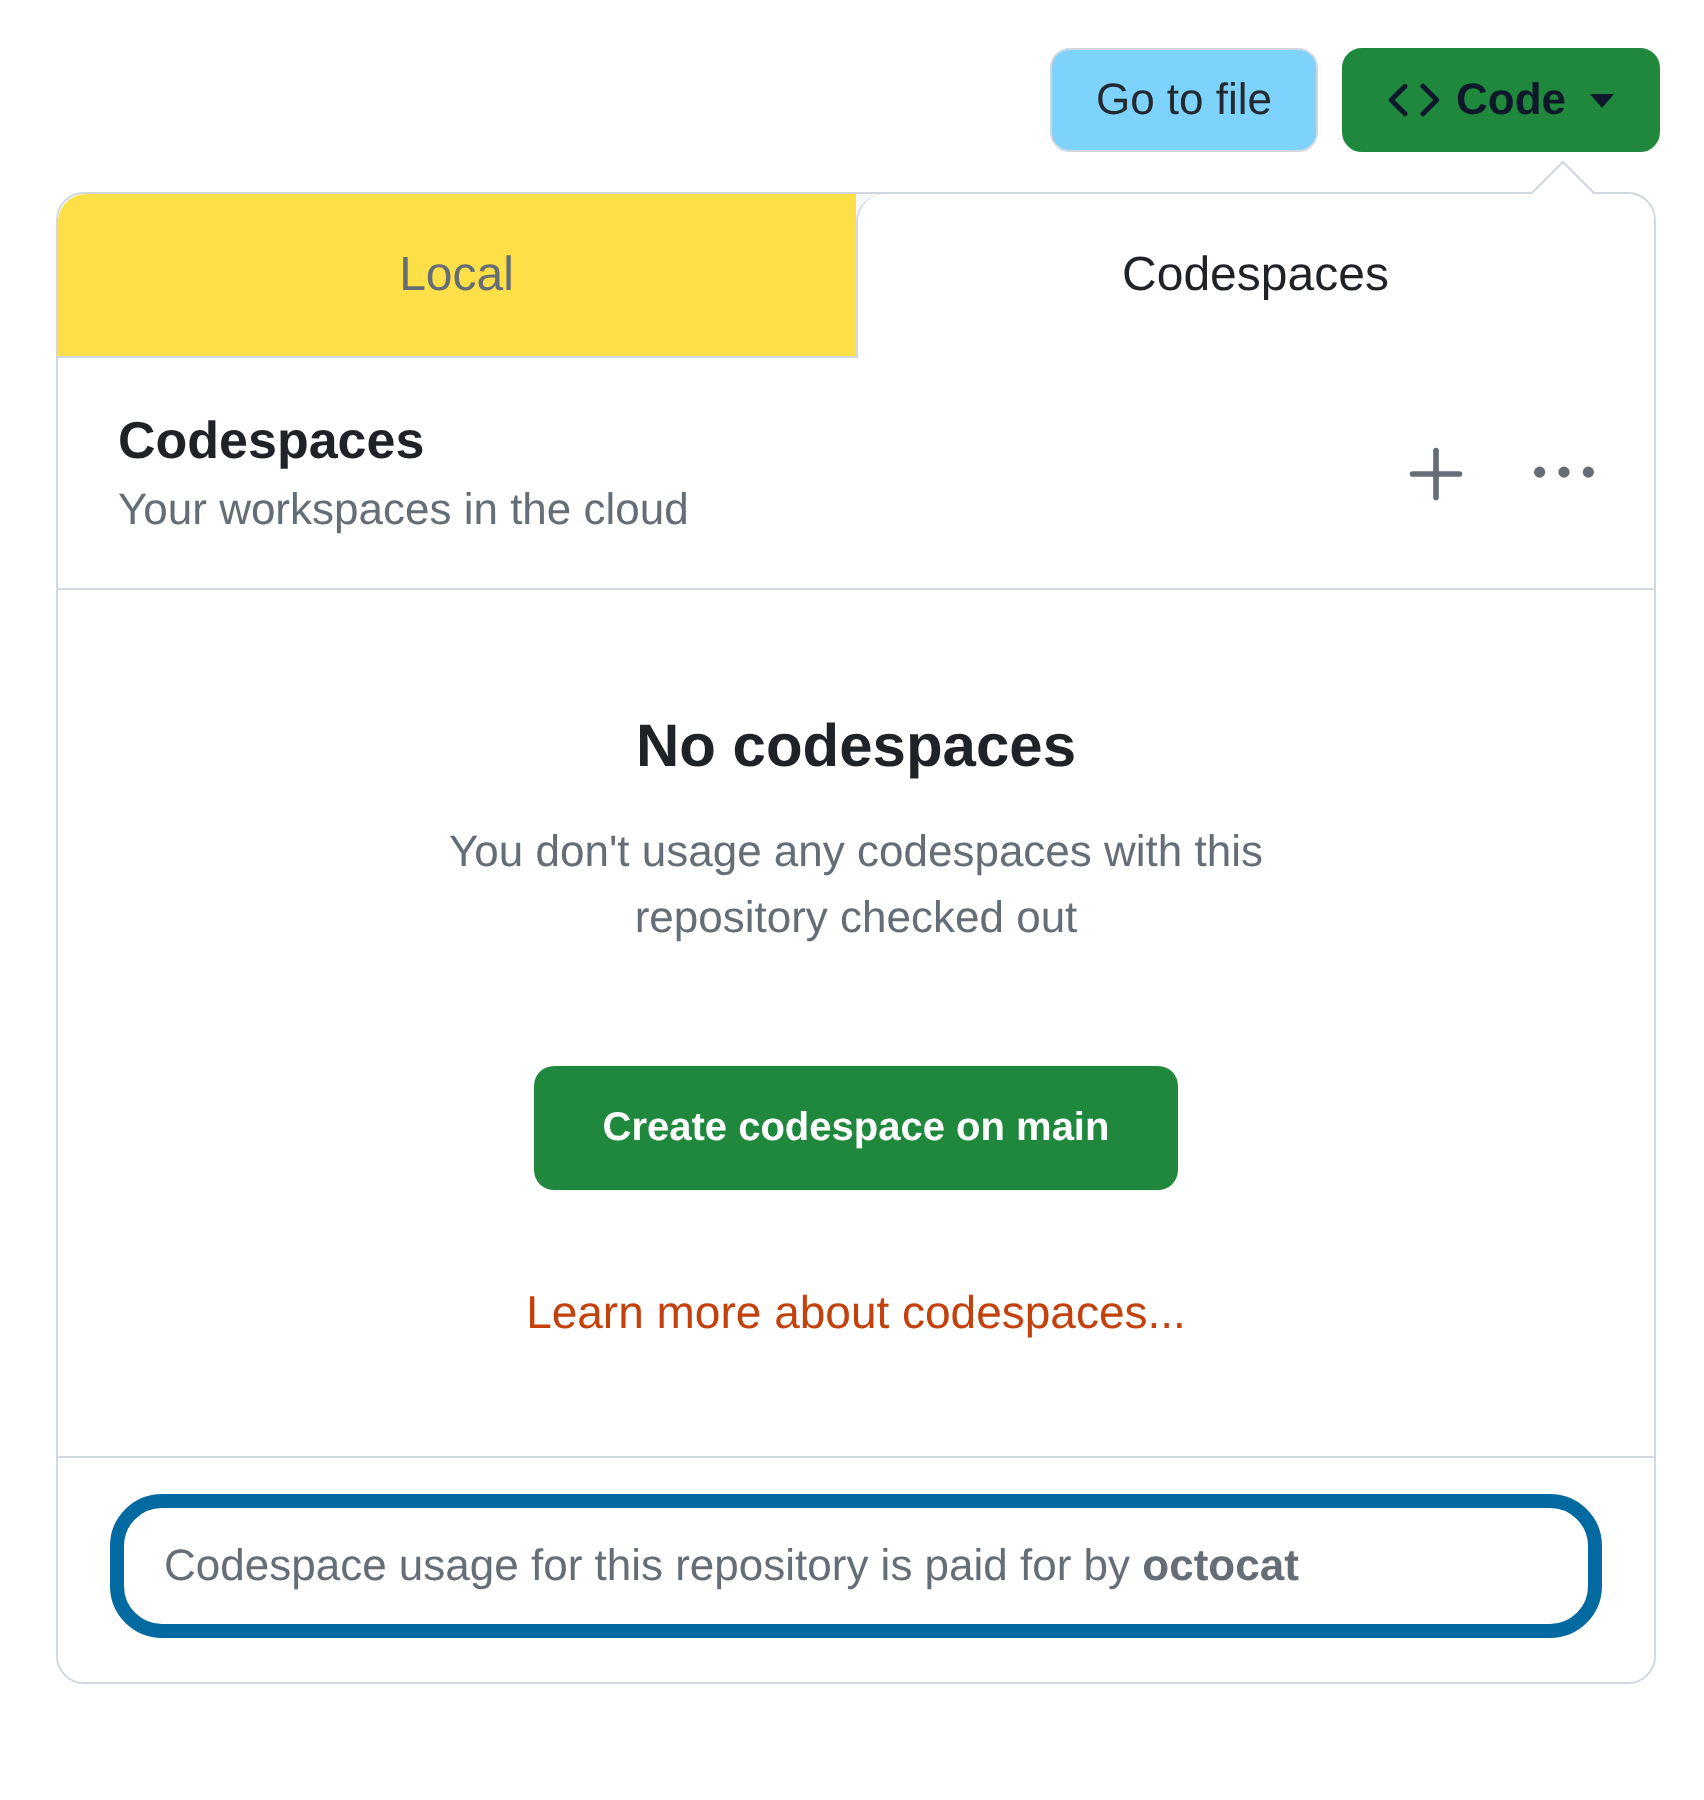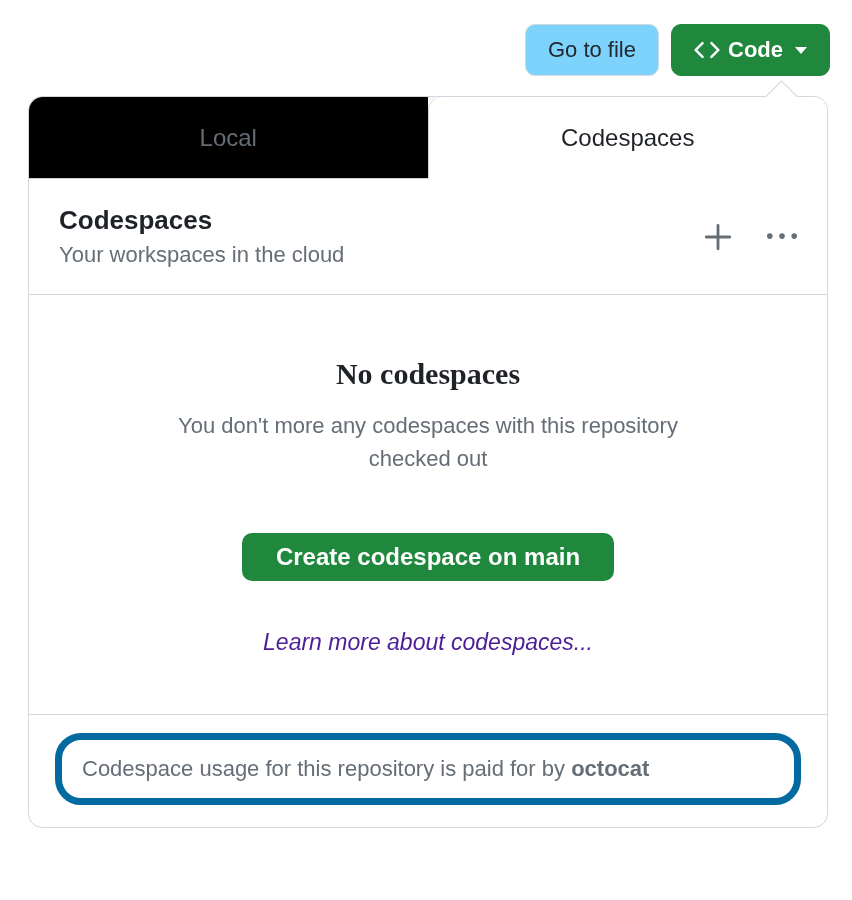--- a/index.html
+++ b/index.html
@@ -28,21 +28,21 @@
       font-size: 22px;
       font-weight: 500;
       cursor: pointer;
       border: 1px solid #d0d7de;
       background: #7dd3fc;
       color: #24292f;
     }
     .btn-primary {
       background: #1f883d;
       border-color: #1f883d;
-      color: #ffffff;
+      color: #0f172a;
       font-weight: 600;
     }
     .btn .caret {
       width: 0;
       height: 0;
       border-left: 6px solid transparent;
       border-right: 6px solid transparent;
       border-top: 7px solid currentColor;
       margin-left: 4px;
     }
@@ -78,21 +78,21 @@
       border-top-right-radius: 14px;
     }
     .tab {
       flex: 1;
       display: flex;
       align-items: center;
       justify-content: center;
       font-size: 24px;
       color: #656d76;
       cursor: pointer;
-      background: #000000;
+      background: #fde047;
     }
     .tab:first-child { border-top-left-radius: 14px; }
     .tab.active {
       background: #ffffff;
       color: #1f2328;
       font-weight: 400;
       border-right: 1px solid #d0d7de;
       border-top-right-radius: 14px;
       margin-bottom: -1px;
       position: relative;
@@ -135,50 +135,48 @@
     }
     .panel-body {
       padding: 62px 40px 58px;
       text-align: center;
     }
     .panel-body h2 {
       font-size: 30px;
       font-weight: 700;
       color: #1f2328;
       margin-bottom: 18px;
-      font-family: Liberation Serif, serif;
     }
     .panel-body .desc {
       font-size: 22px;
       color: #656d76;
       line-height: 1.5;
       max-width: 500px;
       margin: 0 auto 58px;
     }
     .btn-large {
       display: inline-flex;
       align-items: center;
       justify-content: center;
-      height: 48px;
+      height: 62px;
       padding: 0 34px;
       border-radius: 10px;
       background: #1f883d;
       color: #ffffff;
-      font-size: 24px;
+      font-size: 20px;
       font-weight: 600;
       border: none;
       cursor: pointer;
       margin-bottom: 48px;
     }
     .learn-link {
-      color: #4c1d95;
+      color: #c2410c;
       font-size: 23px;
       text-decoration: none;
       cursor: pointer;
-      font-style: italic;
     }
     .panel-footer {
       border-top: 1px solid #d0d7de;
       padding: 18px 26px 22px;
     }
     .footer-inner {
       border: 7px solid #0369a1;
       border-radius: 26px;
       padding: 16px 20px;
       font-size: 22px;
@@ -222,21 +220,21 @@
       <span class="icon-btn">
         <svg width="30" height="30" viewBox="0 0 16 16" fill="currentColor">
             <path d="M8 9a1.5 1.5 0 1 0 0-3 1.5 1.5 0 0 0 0 3ZM1.5 9a1.5 1.5 0 1 0 0-3 1.5 1.5 0 0 0 0 3Zm13 0a1.5 1.5 0 1 0 0-3 1.5 1.5 0 0 0 0 3Z"></path>
           </svg>
       </span>
     </div>
   </div>
 
   <div class="panel-body">
     <h2>No codespaces</h2>
-    <div class="desc">You don't more any codespaces with this repository checked out</div>
+    <div class="desc">You don't usage any codespaces with this repository checked out</div>
     <button class="btn-large">Create codespace on main</button>
     <div>
       <a class="learn-link">Learn more about codespaces...</a>
     </div>
   </div>
 
   <div class="panel-footer">
     <div class="footer-inner">
       <span>Codespace usage for this repository is paid for by </span><span class="who">octocat</span>
     </div>

